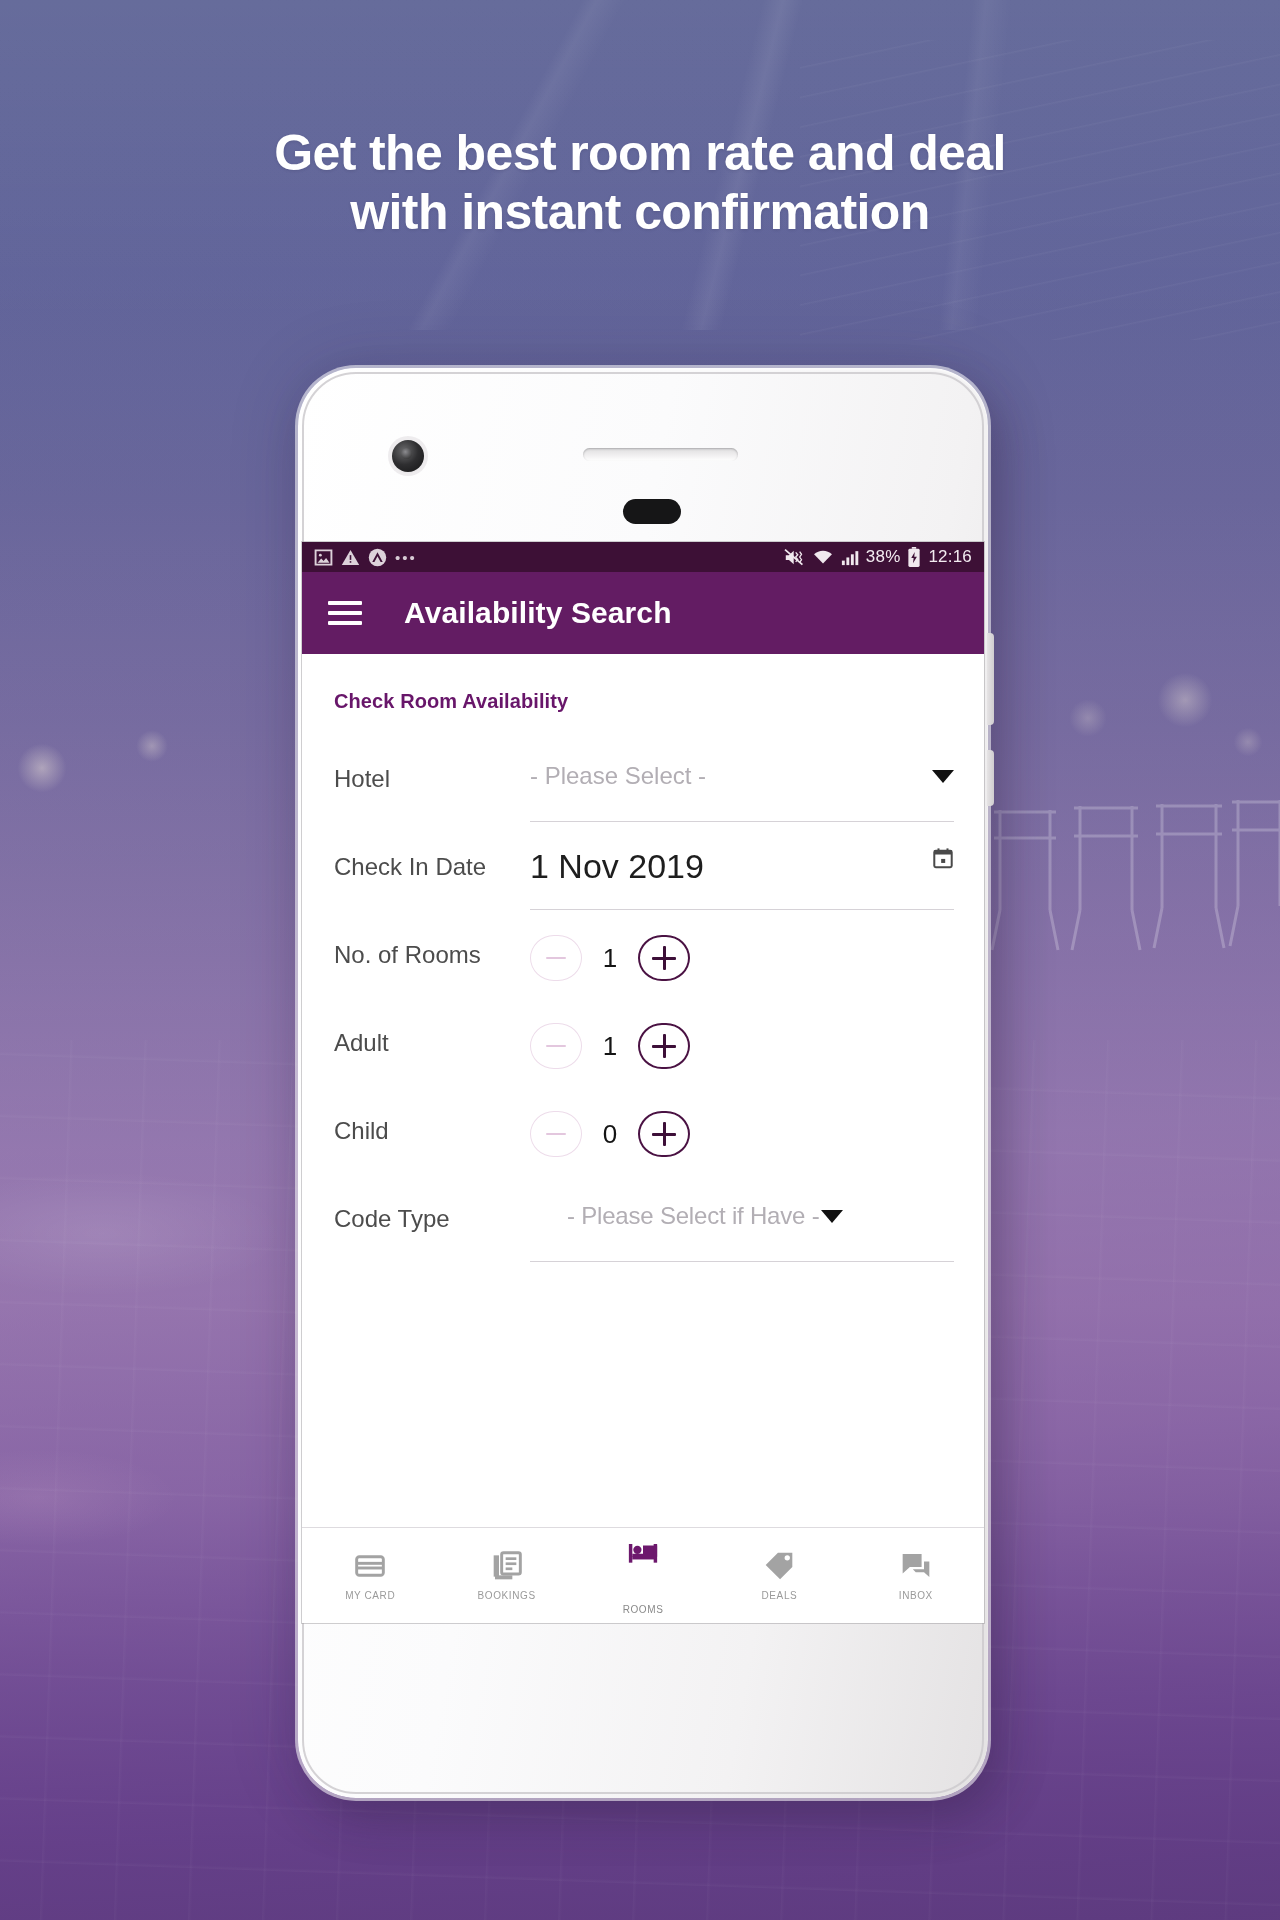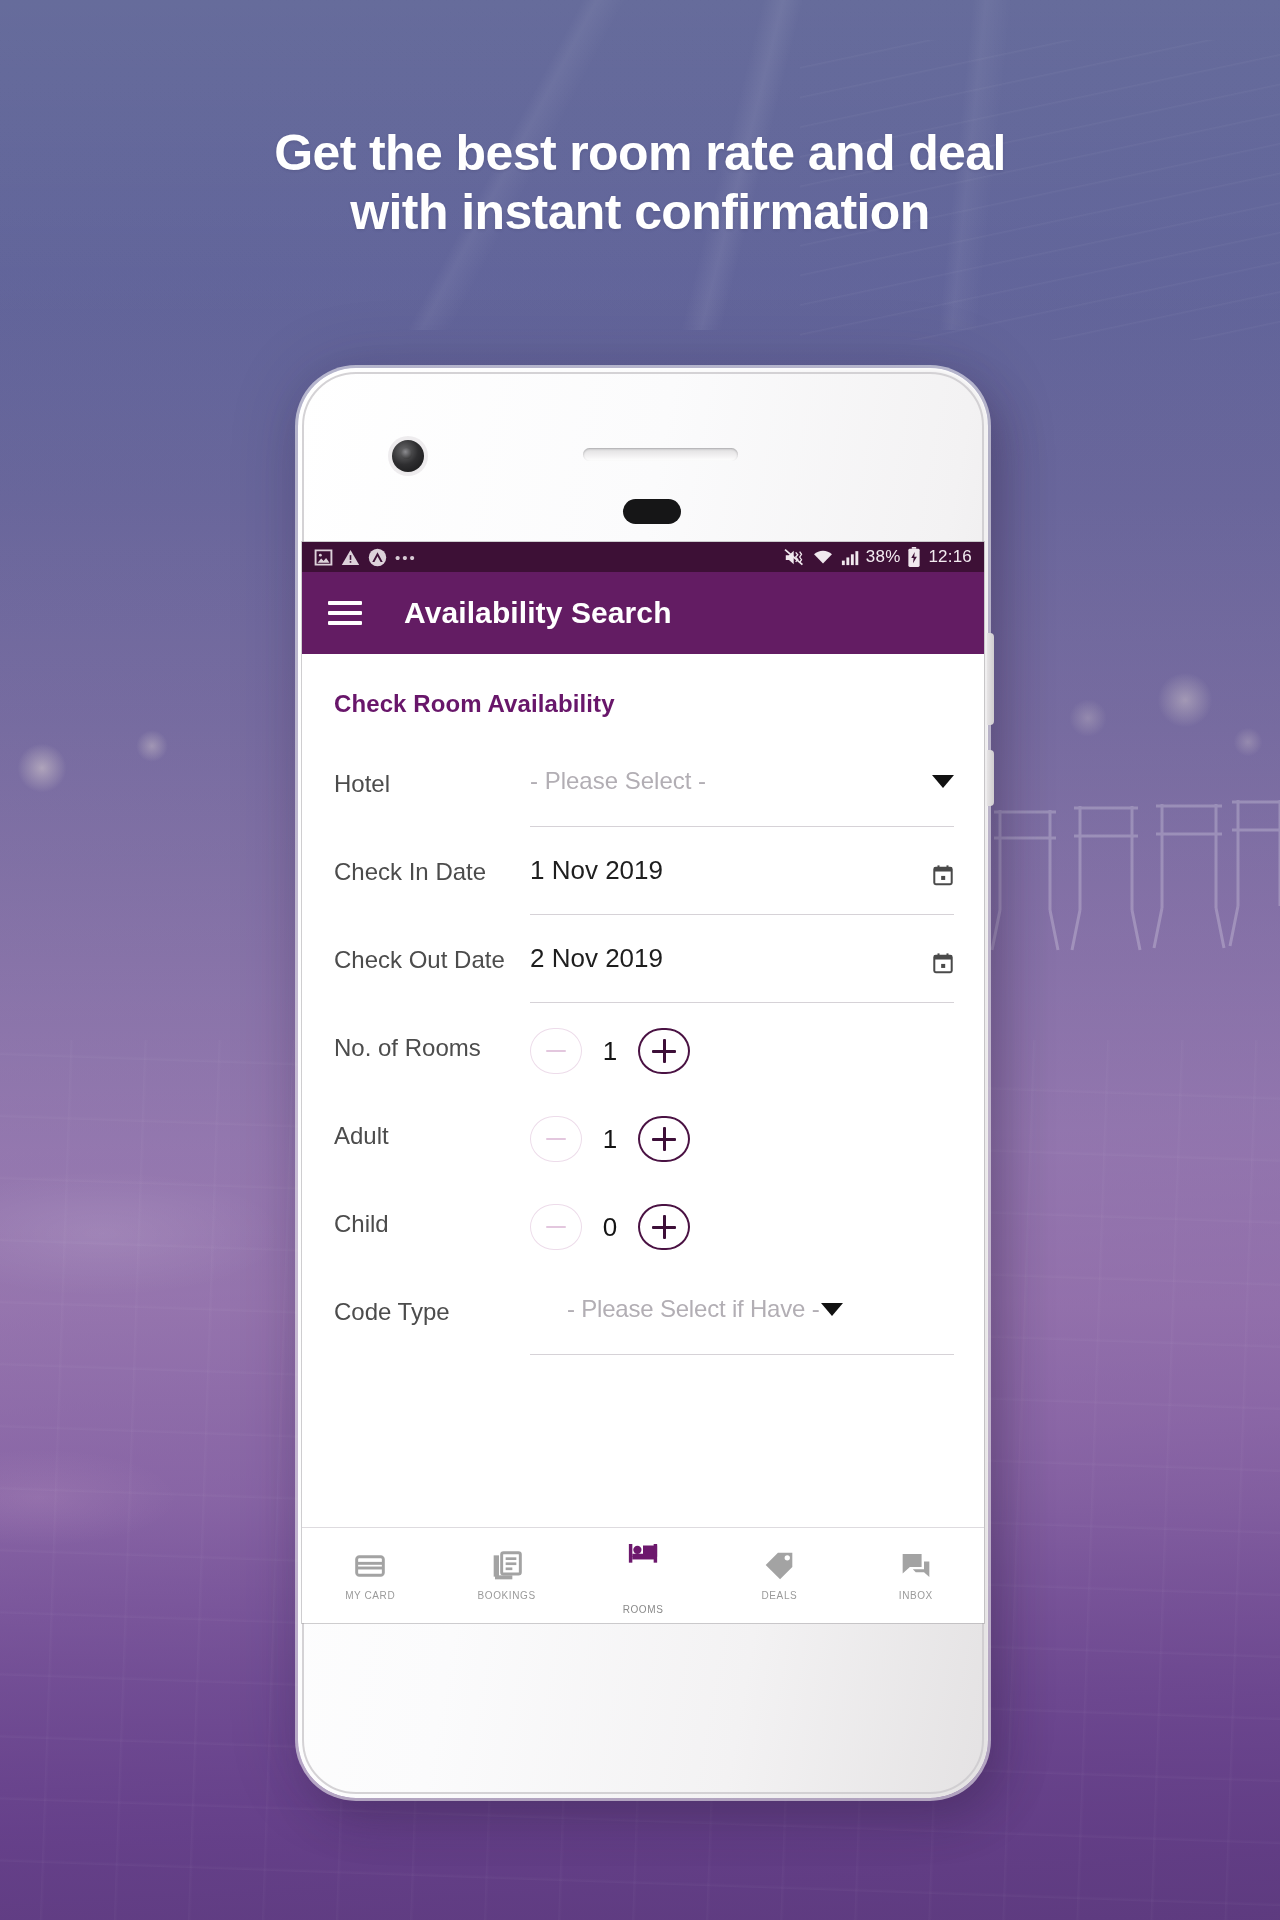--- a/index.html
+++ b/index.html
@@ -204,21 +204,21 @@
   }
 
   
   #content {
     padding: 36px 30px 0 32px;
     height: calc(1081px - 30px - 82px);
     position: relative;
   }
   #section-title {
     color: #68166a;
-    font-size: 24px;
+    font-size: 20px;
     font-weight: bold;
     margin-bottom: 46px;
     letter-spacing: .1px;
   }
 
   .row {
     display: flex;
     align-items: flex-start;
     margin-bottom: 10px;
     min-height: 78px;
@@ -252,22 +252,22 @@
     margin-left: auto;
     width: 0; height: 0;
     border-left: 11px solid transparent;
     border-right: 11px solid transparent;
     border-top: 13px solid #111;
   }
   .caret.tight { margin-left: 2px; }
 
   .date-value {
     display: flex;
-    align-items: flex-end;
-    font-size: 26px;
+    align-items: flex-start;
+    font-size: 34px;
     color: #1e1e1e;
     height: 34px;
   }
   .cal-ico { margin-left: auto; display:block; }
 
   .stepper {
     display: flex;
     align-items: center;
     gap: 16px;
     height: 46px;
@@ -424,35 +424,20 @@
               <rect x="2.5" y="4" width="19" height="18" rx="1.6" fill="none" stroke="#4a4a4a" stroke-width="2.2"></rect>
               <rect x="2.5" y="4" width="19" height="4.2"></rect>
               <rect x="6" y="1.5" width="2.2" height="4"></rect>
               <rect x="15.8" y="1.5" width="2.2" height="4"></rect>
               <rect x="10" y="13" width="4.4" height="4.4"></rect>
             </svg>
           </div>
         </div>
       </div>
 
-      <div class="row">
-        <div class="row-label">Check Out Date</div>
-        <div class="row-field underline">
-          <div class="date-value">
-            <span>2 Nov 2019</span>
-            <svg class="cal-ico" width="22" height="22" viewBox="0 0 24 24" fill="#4a4a4a">
-              <rect x="2.5" y="4" width="19" height="18" rx="1.6" fill="none" stroke="#4a4a4a" stroke-width="2.2"></rect>
-              <rect x="2.5" y="4" width="19" height="4.2"></rect>
-              <rect x="6" y="1.5" width="2.2" height="4"></rect>
-              <rect x="15.8" y="1.5" width="2.2" height="4"></rect>
-              <rect x="10" y="13" width="4.4" height="4.4"></rect>
-            </svg>
-          </div>
-        </div>
-      </div>
 
       <div class="row">
         <div class="row-label">No. of Rooms</div>
         <div class="row-field">
           <div class="stepper">
             <div class="circ-btn minus">
                 <span class="bar"></span>
               </div>
             <span class="count">1</span>
             <div class="circ-btn plus">

